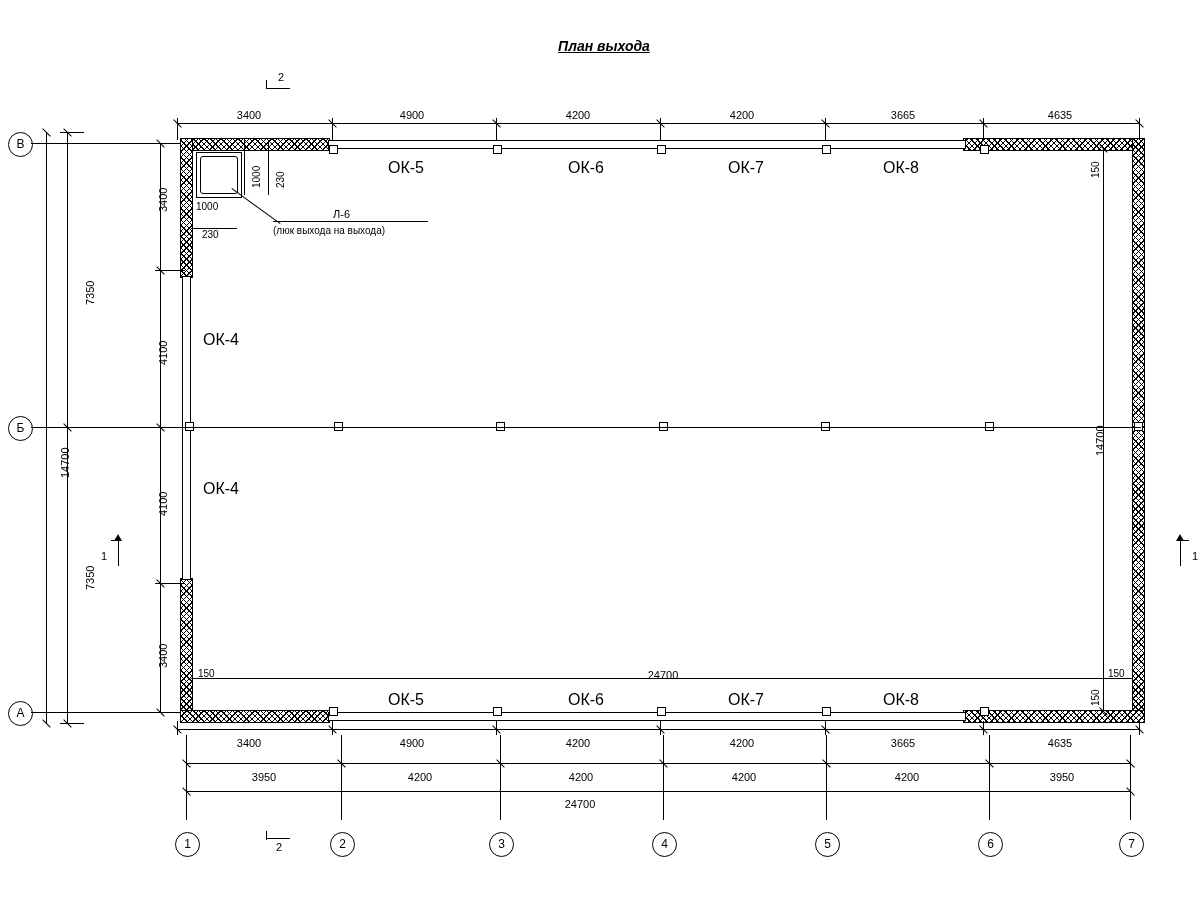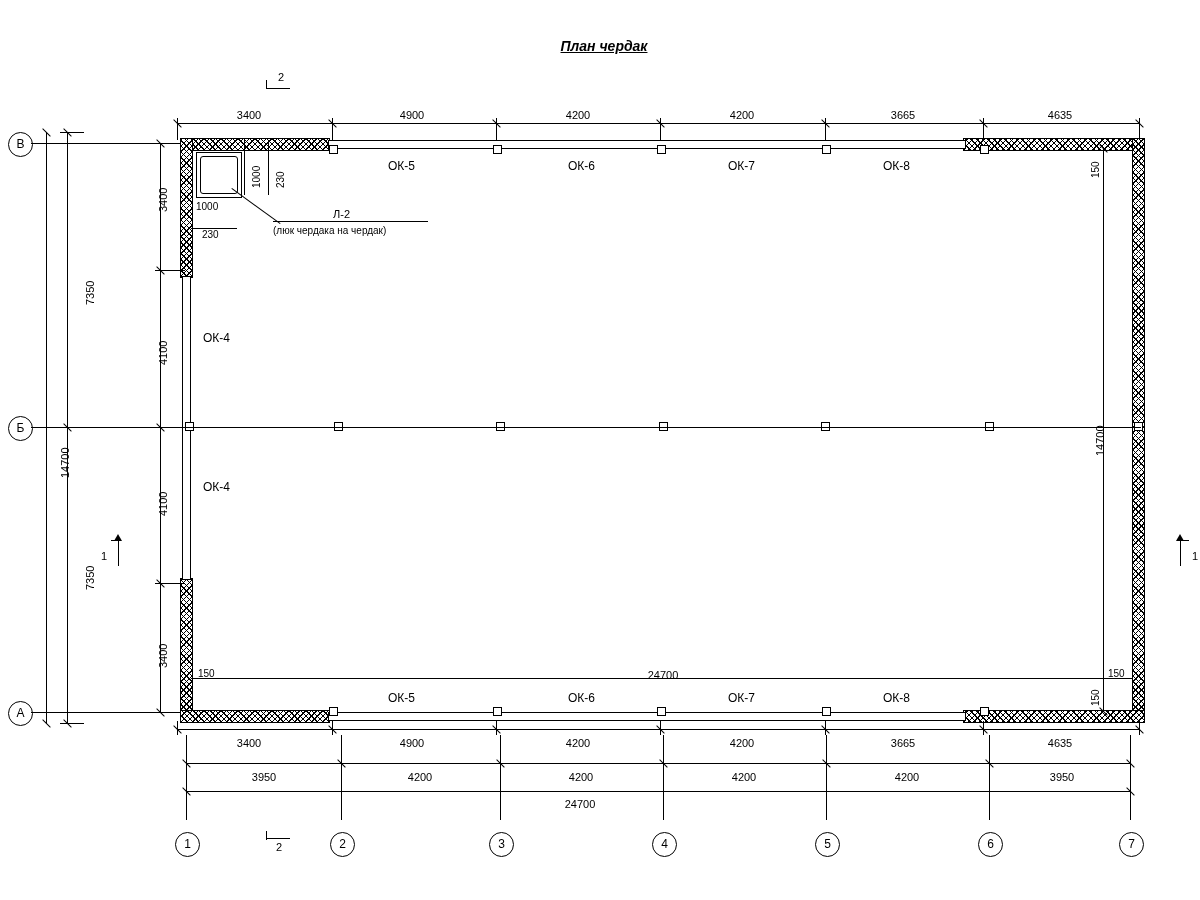--- a/index.html
+++ b/index.html
@@ -19,21 +19,21 @@
   }
   .abs { position: absolute; }
   .txt {
     position: absolute;
     font-size: 11px;
     color: #000;
     white-space: nowrap;
     line-height: 1;
   }
   .txt.small { font-size: 10px; }
-  .txt.lbl { font-size: 12px; }
+  .txt.lbl { font-size: 16px; }
   .title {
     position: absolute;
     font-size: 14px;
     font-style: italic;
     font-weight: bold;
     color: #000;
     text-decoration: underline;
     white-space: nowrap;
   }
   .vtxt {
@@ -96,21 +96,21 @@
     position: absolute;
     border: 1px solid #000;
     background: #fff;
   }
 </style>
 </head>
 <body>
 
 <div id="sheet">
 
-  <div class="title" style="left:604px; top:38px; transform:translateX(-50%);">План чердак</div>
+  <div class="title" style="left:604px; top:38px; transform:translateX(-50%);">План выхода</div>
 
   <div class="wall" style="left:180px; top:138px; width:148px; height:11px;"></div>
 
   <div class="wall" style="left:963px; top:138px; width:180px; height:11px;"></div>
 
   <div class="wallplain" style="left:328px; top:140px; width:636px; height:7px;"></div>
 
   <div class="wall" style="left:180px; top:138px; width:11px; height:138px;"></div>
 
   <div class="wall" style="left:180px; top:578px; width:11px; height:143px;"></div>
@@ -127,22 +127,22 @@
 
   <div class="ln vln" style="left:1103px; top:148px; height:563px;"></div>
 
   <div class="ln hln" style="left:191px; top:678px; width:941px;"></div>
 
   <div class="luk" style="left:196px; top:152px; width:44px; height:44px;"></div>
   <div class="luk" style="left:200px; top:156px; width:36px; height:36px; border-radius:3px;"></div>
 
   <div class="ln hln" style="left:273px; top:221px; width:155px;"></div>
   <div class="ln" style="left:232px; top:188px; width:60px; height:1px; transform:rotate(36deg); transform-origin:0 0;"></div>
-  <div class="txt" style="left:333px; top:209px;">Л-2</div>
-  <div class="txt small" style="left:273px; top:226px;">(люк чердака на чердак)</div>
+  <div class="txt" style="left:333px; top:209px;">Л-6</div>
+  <div class="txt small" style="left:273px; top:226px;">(люк выхода на выхода)</div>
 
   <div class="ln hln" style="left:191px; top:228px; width:46px;"></div>
   <div class="txt small" style="left:202px; top:230px;">230</div>
   <div class="txt small" style="left:196px; top:202px;">1000</div>
   <div class="vtxt" style="left:252px; top:188px; font-size:10px;">1000</div>
   <div class="vtxt" style="left:276px; top:188px; font-size:10px;">230</div>
   <div class="ln vln" style="left:268px; top:140px; height:55px;"></div>
   <div class="ln vln" style="left:244px; top:140px; height:55px;"></div>
 
   <div class="col" style="left:185px; top:422px;"></div>

